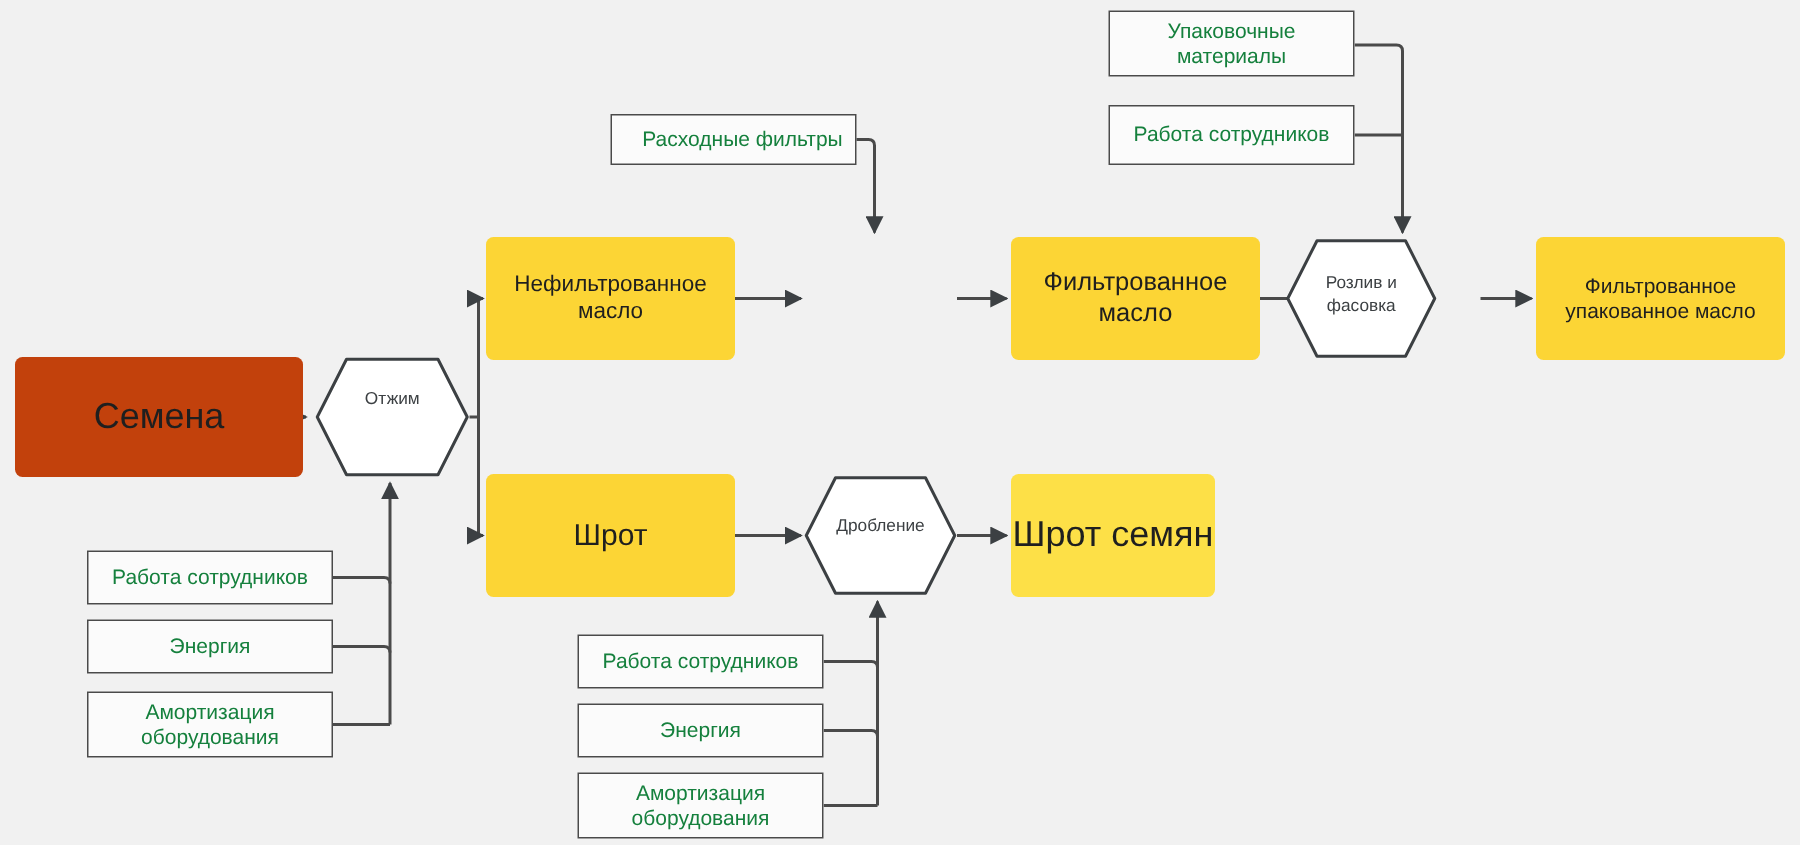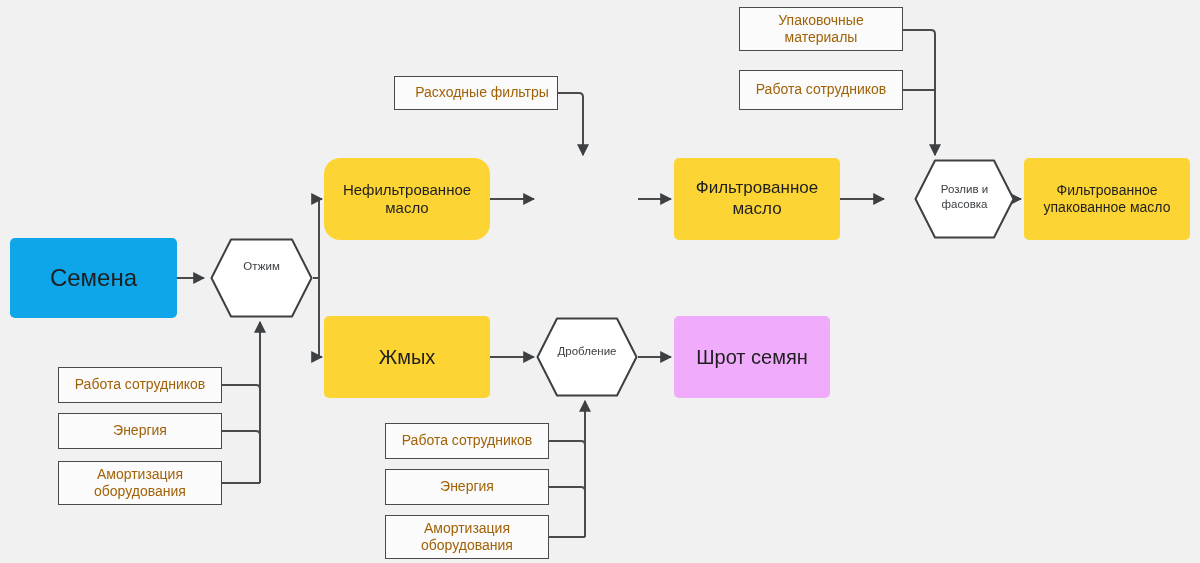--- a/index.html
+++ b/index.html
@@ -39,21 +39,21 @@
     line-height: 1.22;
     white-space: pre-line;
   }
   .node-process {
     border-radius: 5px;
   }
   .node-resource {
     background: #fbfbfb;
     border: 1.6px solid #4a4a4a;
     font-size: 14px;
-    color: #a16207;
+    color: #15803d;
   }
   .hexwrap {
     position: absolute;
   }
   .hexwrap svg {
     position: absolute;
     left: 0;
     top: 0;
   }
   .hexlabel {
@@ -114,71 +114,71 @@
       <path d="M 222 431 L 256 431 Q 260 431 260 435"></path>
       <path d="M 222 483 L 260 483"></path>
 
       <path d="M 585 537 L 585 401" marker-end="url(#arrow)"></path>
       <path d="M 549 441 L 581 441 Q 585 441 585 445"></path>
       <path d="M 549 487 L 581 487 Q 585 487 585 491"></path>
       <path d="M 549 537 L 585 537"></path>
     </g>
   </svg>
 
-  <div class="node node-process" style="left:10px; top:238px; width:167px; height:80px; background:#0ea5e9; font-size:24px;">
+  <div class="node node-process" style="left:10px; top:238px; width:192px; height:80px; background:#c2410c; font-size:24px;">
     <span>Семена</span>
   </div>
 
   <div class="hexwrap" style="left:210px; top:238px; width:103px; height:56px;">
     <svg width="103" height="80" viewBox="0 0 103 80" xmlns="http://www.w3.org/2000/svg">
       <polygon points="21,1.5 82,1.5 101.5,40 82,78.5 21,78.5 1.5,40" fill="#ffffff" stroke="#3c4043" stroke-width="2" stroke-linejoin="round"></polygon>
     </svg>
     <div class="hexlabel">Отжим</div>
   </div>
 
-  <div class="node node-process" style="left:324px; top:158px; width:166px; height:82px; background:#fcd535; font-size:15px;border-radius:16px;">
+  <div class="node node-process" style="left:324px; top:158px; width:166px; height:82px; background:#fcd535; font-size:15px;">
     <span>Нефильтрованное
 масло</span>
   </div>
 
 
   <div class="node node-process" style="left:674px; top:158px; width:166px; height:82px; background:#fcd535; font-size:17px;">
     <span>Фильтрованное
 масло</span>
   </div>
 
-  <div class="hexwrap" style="left:914px; top:159px; width:101px; height:75px;">
+  <div class="hexwrap" style="left:857px; top:159px; width:101px; height:75px;">
     <svg width="101" height="80" viewBox="0 0 101 80" xmlns="http://www.w3.org/2000/svg">
       <polygon points="21,1.5 80,1.5 99.5,40 80,78.5 21,78.5 1.5,40" fill="#ffffff" stroke="#3c4043" stroke-width="2" stroke-linejoin="round"></polygon>
     </svg>
     <div class="hexlabel">Розлив и
 фасовка</div>
   </div>
 
   <div class="node node-process" style="left:1024px; top:158px; width:166px; height:82px; background:#fcd535; font-size:14px;">
     <span>Фильтрованное
 упакованное масло</span>
   </div>
 
   <div class="node node-process" style="left:324px; top:316px; width:166px; height:82px; background:#fcd535; font-size:20px;">
-    <span>Жмых</span>
+    <span>Шрот</span>
   </div>
 
   <div class="hexwrap" style="left:536px; top:317px; width:102px; height:68px;">
     <svg width="102" height="80" viewBox="0 0 102 80" xmlns="http://www.w3.org/2000/svg">
       <polygon points="21,1.5 81,1.5 100.5,40 81,78.5 21,78.5 1.5,40" fill="#ffffff" stroke="#3c4043" stroke-width="2" stroke-linejoin="round"></polygon>
     </svg>
     <div class="hexlabel">Дробление</div>
   </div>
 
-  <div class="node node-process" style="left:674px; top:316px; width:156px; height:82px; background:#f0abfc; font-size:20px;">
+  <div class="node node-process" style="left:674px; top:316px; width:136px; height:82px; background:#fde047; font-size:24px;">
     <span>Шрот семян</span>
   </div>
 
-  <div class="node node-resource" style="left:394px; top:76px; width:164px; height:34px;padding-left:12px;">
+  <div class="node node-resource" style="left:407px; top:76px; width:164px; height:34px;padding-left:12px;">
     <span>Расходные фильтры</span>
   </div>
 
   <div class="node node-resource" style="left:739px; top:7px; width:164px; height:44px;">
     <span>Упаковочные
 материалы</span>
   </div>
 
   <div class="node node-resource" style="left:739px; top:70px; width:164px; height:40px;">
     <span>Работа сотрудников</span>

